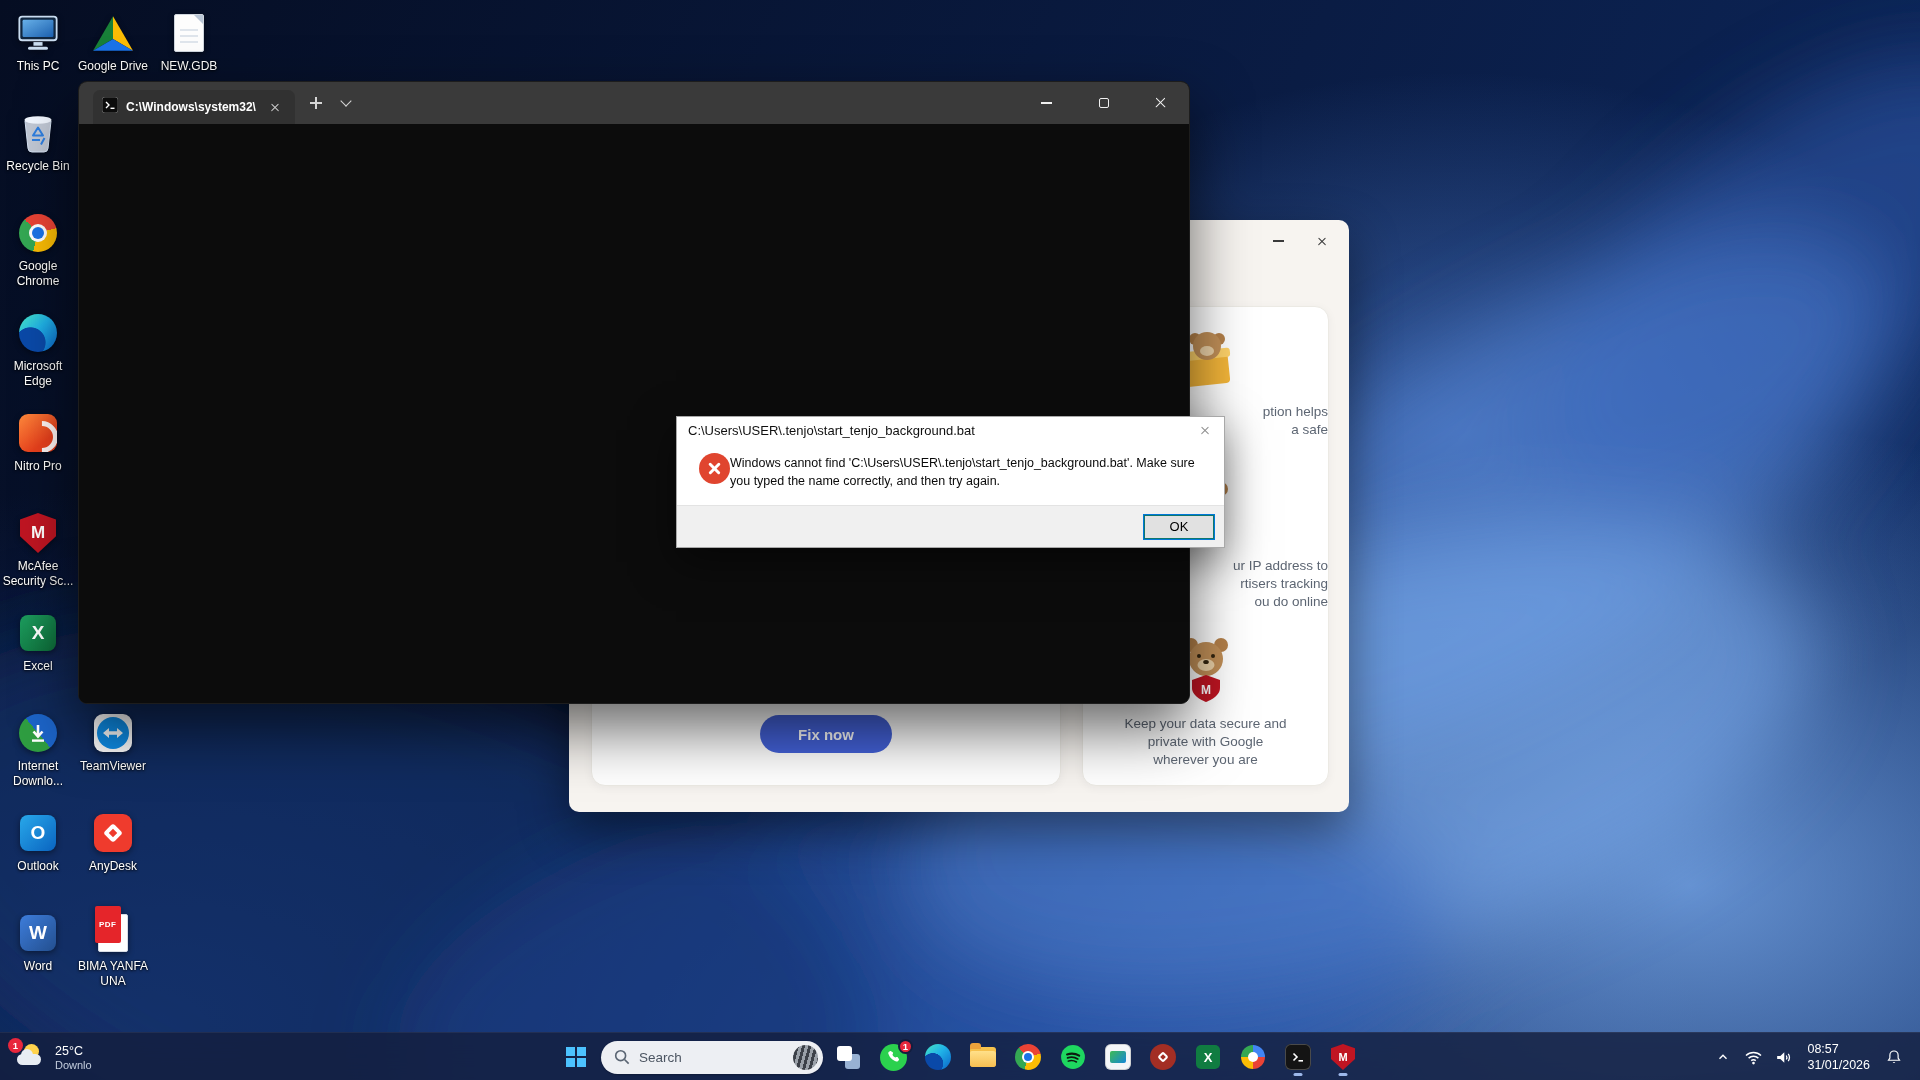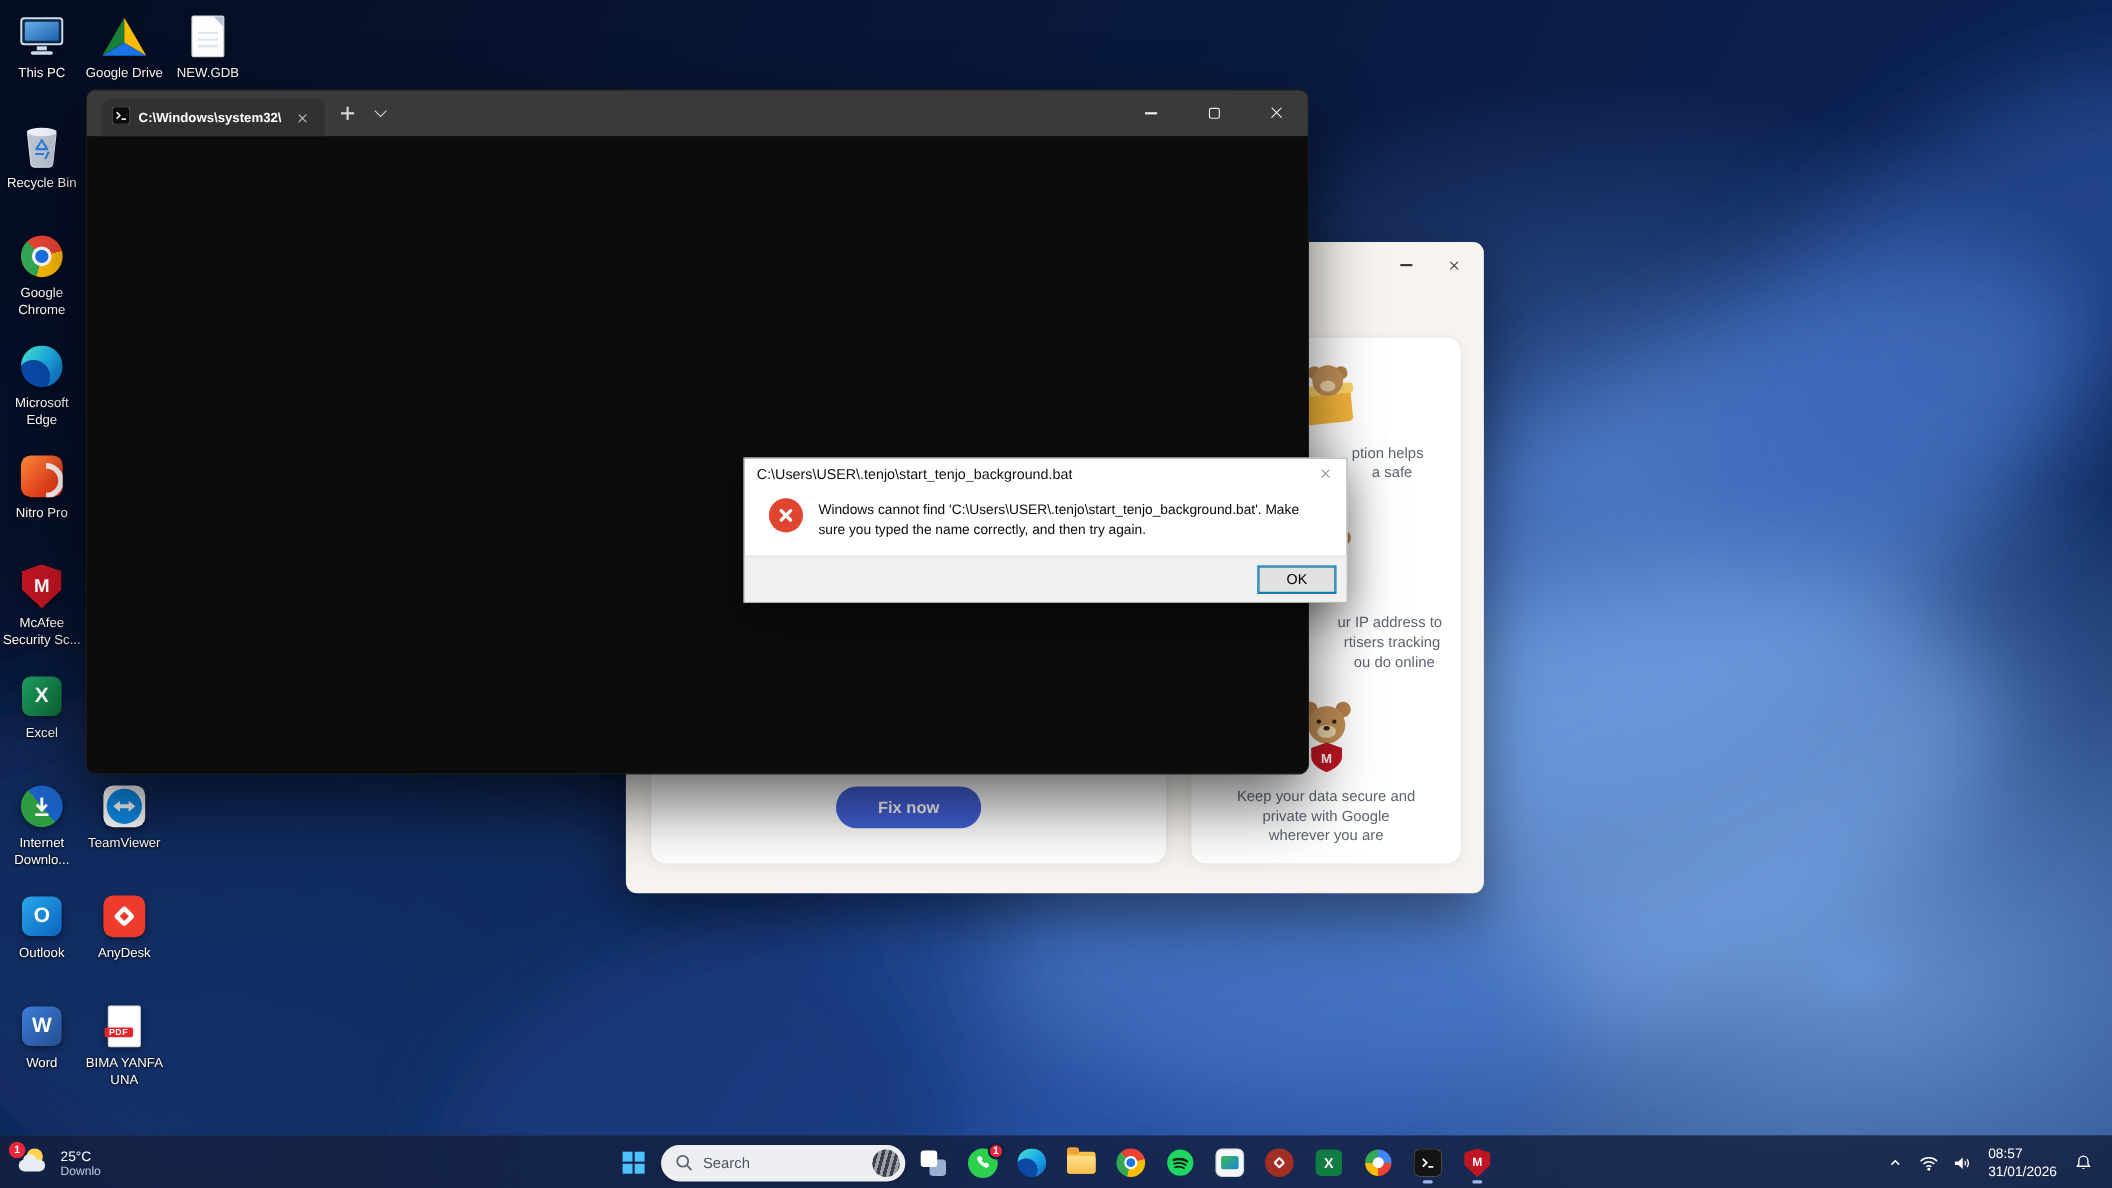--- a/index.html
+++ b/index.html
@@ -35,34 +35,34 @@
   .word{background:linear-gradient(135deg,#3d7ddb,#234f8f)}
   .idm{width:38px;height:38px;border-radius:50%;background:conic-gradient(from 140deg,#2f9e41 0 50%,#1c64c8 0);display:flex;align-items:center;justify-content:center}
   .tv{width:38px;height:38px;border-radius:9px;background:#fff;display:flex;align-items:center;justify-content:center}
   .tv-inner{width:32px;height:32px;border-radius:50%;background:#0e8ee9;display:flex;align-items:center;justify-content:center}
   .anydesk{width:38px;height:38px;border-radius:9px;background:#ef3b2d;display:flex;align-items:center;justify-content:center}
   .anydesk i{display:block;width:14px;height:14px;border:4px solid #fff;transform:rotate(45deg);border-radius:3px}
   .fileicon{width:30px;height:38px;background:#fdfdfd;border:1px solid #cfd6de;border-radius:2px;position:relative}
   .fileicon::before{content:"";position:absolute;top:0;right:0;border-style:solid;border-width:0 9px 9px 0;border-color:transparent #b9c6d6 transparent transparent}
   .fileicon::after{content:"";position:absolute;left:5px;top:14px;width:18px;height:2px;background:#dfe5ec;box-shadow:0 6px 0 #dfe5ec,0 12px 0 #dfe5ec}
   .pdfpage{width:30px;height:38px;background:#fff;border:1px solid #d8dde5;border-radius:2px;position:relative}
-  .pdfband{position:absolute;left:-4px;bottom:8px;background:#e5252a;color:#fff;font-size:8px;font-weight:bold;padding:0 4px;border-radius:2px;letter-spacing:.5px}
+  .pdfband{position:absolute;left:-4px;bottom:8px;background:#e5252a;color:#fff;font-size:8px;font-weight:bold;padding:14px 4px;border-radius:2px;letter-spacing:.5px}
 
   
   .mcafee{position:absolute;left:569px;top:220px;width:780px;height:592px;background:#f7f4f0;border-radius:10px;box-shadow:0 18px 50px rgba(0,0,0,.45);z-index:10}
   .mc-controls{position:absolute;top:12px;right:18px;display:flex;gap:26px;color:#3a3a3a;align-items:center}
   .mc-btn{width:18px;height:18px;display:flex;align-items:center;justify-content:center;cursor:pointer}
   .mc-card{position:absolute;background:#fff;border:1px solid #eceae4;border-radius:14px;box-shadow:0 2px 10px rgba(40,40,60,.05)}
   .mc-left{left:22px;top:86px;width:470px;height:480px}
   .fix-now{position:absolute;left:50%;bottom:32px;transform:translateX(-50%);width:132px;height:38px;border-radius:20px;border:none;background:#4361d8;color:#fff;font-size:15px;font-weight:bold;font-family:"Liberation Sans",sans-serif;cursor:pointer}
   .mc-right{left:513px;top:86px;width:247px;height:480px}
   .mc-item{position:absolute;left:0;right:0}
   .bear{width:74px;height:74px;margin:0 auto 8px;display:block}
   .mc-text{font-size:13.5px;color:#5d6673;line-height:1.32}
-  .mc-text.frag div{text-align:center;white-space:nowrap}
+  .mc-text.frag div{text-align:right;white-space:nowrap}
   .mc-text.center{text-align:center}
 
   
   .terminal{position:absolute;left:78px;top:81px;width:1112px;height:623px;border-radius:9px;background:#0c0c0c;box-shadow:0 26px 60px rgba(0,0,0,.6);z-index:20;overflow:hidden;border:1px solid #1d1d1d}
   .term-bar{height:42px;background:#3a3a3a;display:flex;align-items:center}
   .term-tab{margin-left:14px;margin-top:8px;height:34px;width:202px;background:#313131;border-radius:7px 7px 0 0;display:flex;align-items:center;padding:0 9px;gap:8px;color:#fff;align-self:flex-end;cursor:pointer}
   .term-tab-title{flex:1;font-size:12px;font-weight:bold;white-space:nowrap;overflow:hidden}
   .term-iconbtn{width:30px;height:30px;display:flex;align-items:center;justify-content:center;color:#d6d6d6;cursor:pointer}
   .term-controls{margin-left:auto;display:flex;height:100%}
   .tc-btn{width:57px;height:100%;display:flex;align-items:center;justify-content:center;color:#f0f0f0;cursor:pointer}
@@ -80,21 +80,21 @@
   .plus-glyph{position:relative;width:12px;height:12px;display:inline-block}
   .plus-glyph::before{content:"";position:absolute;left:0;top:5.3px;width:12px;height:1.4px;background:currentColor}
   .plus-glyph::after{content:"";position:absolute;left:5.3px;top:0;width:1.4px;height:12px;background:currentColor}
   .chev-down{display:inline-block;width:8px;height:8px;border-right:1.6px solid currentColor;border-bottom:1.6px solid currentColor;transform:rotate(45deg);margin-top:-4px}
 
   
   .dialog{position:absolute;left:676px;top:416px;width:549px;height:132px;background:#fff;border:1px solid #a8a8a8;box-shadow:0 14px 40px rgba(0,0,0,.5);z-index:30;display:flex;flex-direction:column}
   .dlg-bar{height:27px;display:flex;align-items:center;padding:0 2px 0 11px;flex:none}
   .dlg-title{font-size:13px;color:#101010;white-space:nowrap;overflow:hidden}
   .dlg-close{margin-left:auto;width:34px;height:100%;display:flex;align-items:center;justify-content:center;color:#8f8f8f;cursor:pointer}
-  .dlg-body{display:flex;gap:14px;padding:7px 22px 0 22px;flex:1}
+  .dlg-body{display:flex;padding:7px 22px 0 22px;flex:1}
   .err-icon{flex:none;width:31px;height:31px;border-radius:50%;background:#e0452f;position:relative;margin-top:2px}
   .err-icon::before,.err-icon::after{content:"";position:absolute;left:8px;top:14.2px;width:15px;height:2.8px;background:#fff;border-radius:2px}
   .err-icon::before{transform:rotate(45deg)}
   .err-icon::after{transform:rotate(-45deg)}
   .dlg-msg{font-size:12.5px;color:#0a0a0a;line-height:1.45;max-width:466px;padding-top:3px}
   .dlg-footer{flex:none;height:42px;background:#f0f0f0;border-top:1px solid #e3e3e3;display:flex;align-items:center;justify-content:flex-end;padding-right:10px}
   .ok-button{min-width:70px;height:24px;background:#e1e1e1;border:1px solid #0f766e;outline:1px solid #0078d7;font-size:13px;color:#000;font-family:"Liberation Sans",sans-serif;cursor:pointer}
 
   
   .taskbar{position:absolute;left:0;right:0;bottom:0;height:48px;background:rgba(20,30,62,.82);backdrop-filter:blur(18px);border-top:1px solid rgba(255,255,255,.06);z-index:40}

